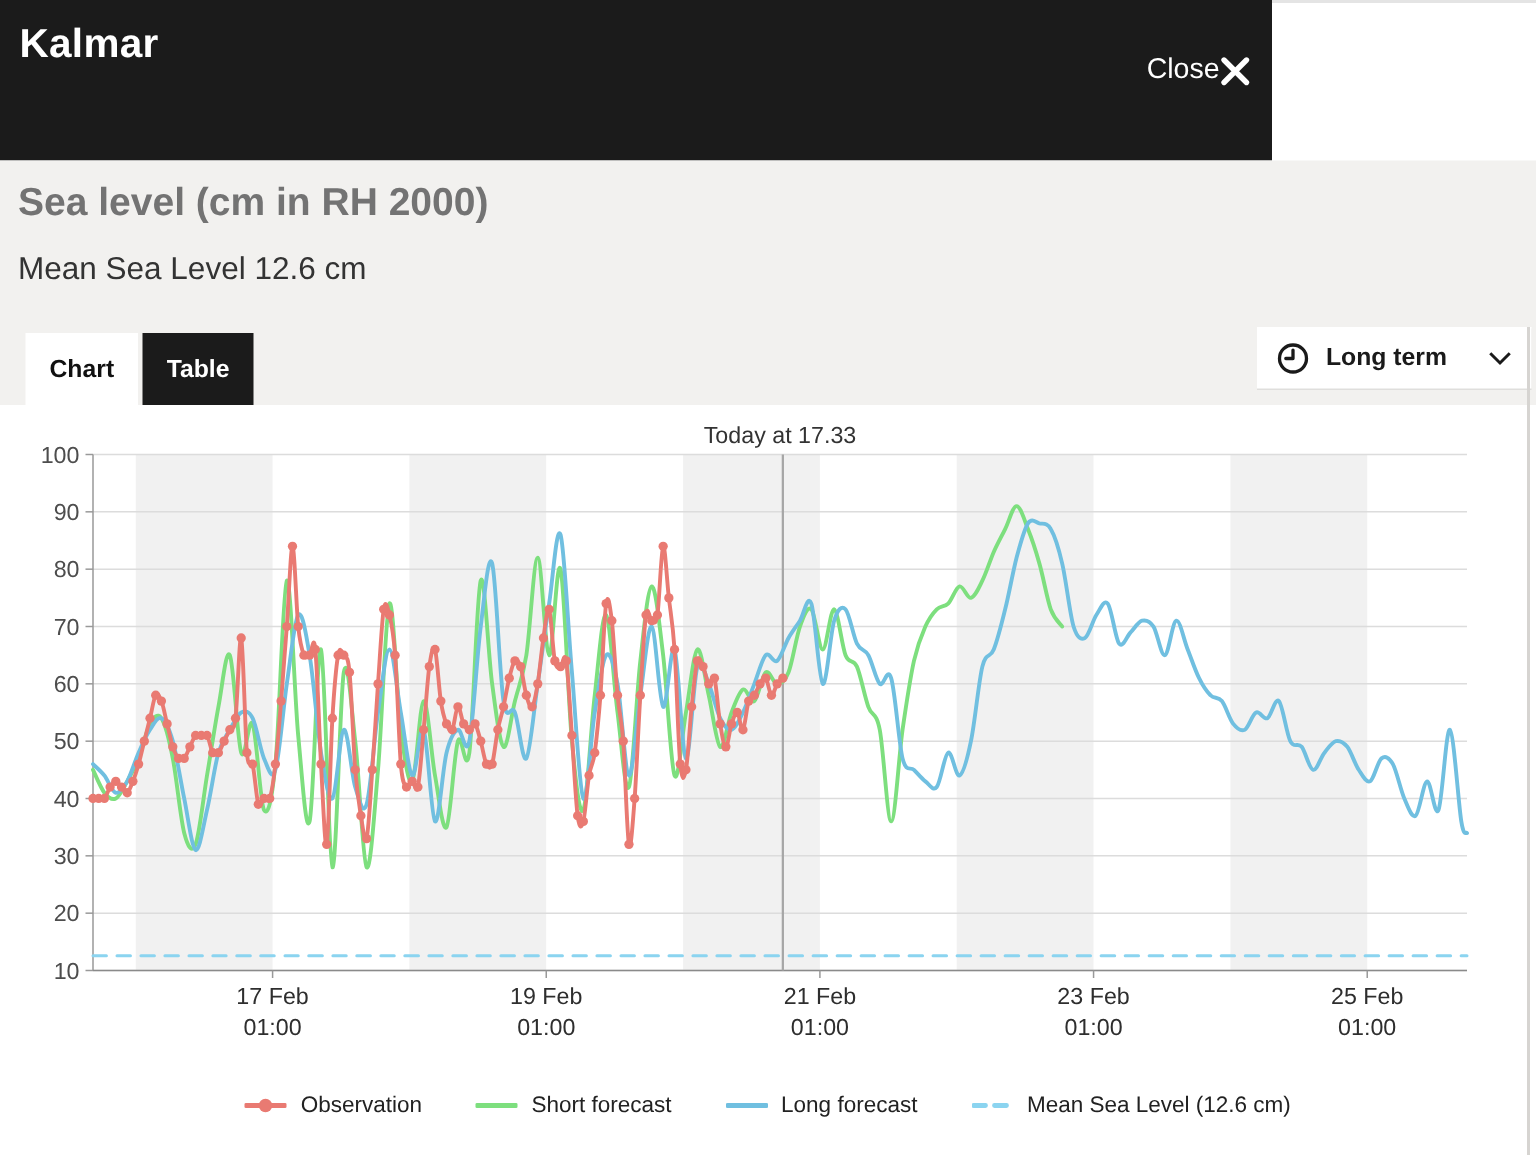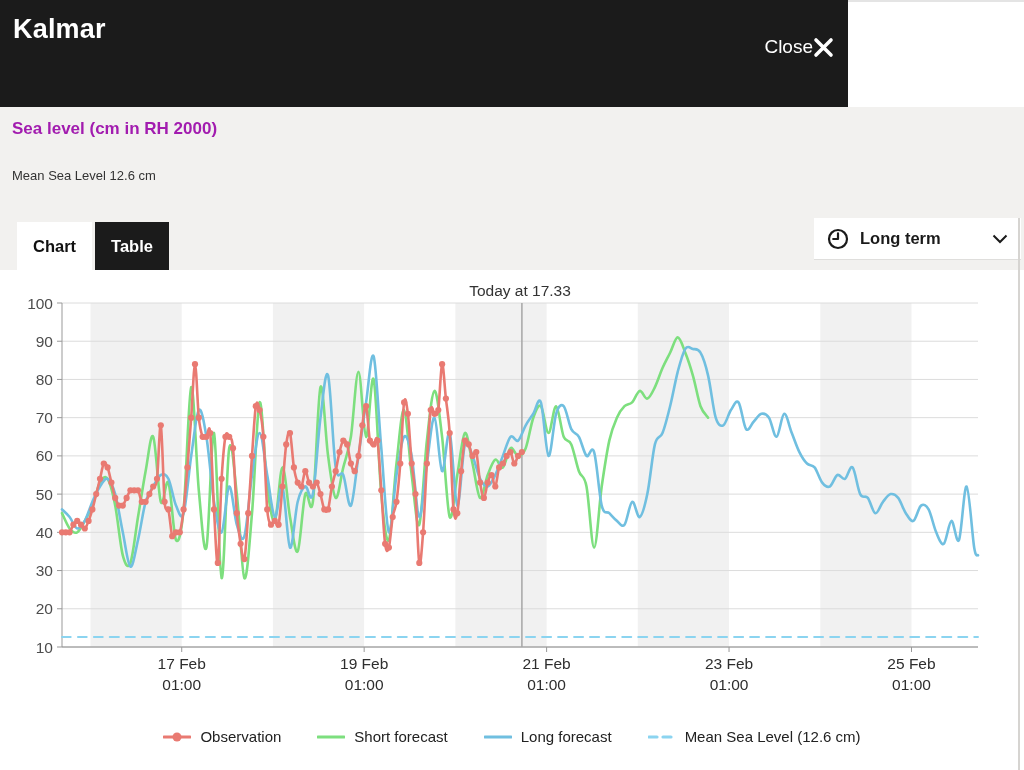--- a/index.html
+++ b/index.html
@@ -7,30 +7,30 @@
        font-family:"Liberation Sans","DejaVu Sans",sans-serif;-webkit-font-smoothing:antialiased;}
   
   .header{position:absolute;left:0;top:0;width:848px;height:107px;background:#1b1b1b;color:#fff;}
   .top-strip{position:absolute;left:0;top:0;width:1024px;height:2px;background:#e4e4e4;}
   .station-title{position:absolute;left:13px;top:14px;font-size:27px;font-weight:700;letter-spacing:.2px;}
   .station-sub{position:absolute;left:13px;top:63px;font-size:17px;font-weight:400;}
   .close-btn{position:absolute;right:14px;top:36px;display:flex;align-items:center;
              background:none;border:none;color:#fff;font-family:inherit;font-size:19px;cursor:pointer;padding:0;}
   
   .section{position:absolute;left:0;top:107px;width:1024px;height:163px;background:#f2f1ef;}
-  .page-title{position:absolute;left:12px;top:12px;font-size:17px;font-weight:700;color:#a21caf;margin:0;}
-  .mean-text{position:absolute;left:12px;top:61px;font-size:13px;color:#333;}
+  .page-title{position:absolute;left:12px;top:12px;font-size:26px;font-weight:700;color:#737373;margin:0;}
+  .mean-text{position:absolute;left:12px;top:61px;font-size:21px;color:#333;}
   .fav-btn{position:absolute;right:2px;top:38px;display:flex;align-items:center;gap:9px;background:none;border:none;
            font-family:inherit;font-size:16px;font-weight:700;color:#1a1a1a;cursor:pointer;padding:0;}
   
   .tabs{position:absolute;left:17px;bottom:0;display:flex;}
   .tab{height:48px;line-height:48px;padding:0 16px;font-size:16.5px;font-weight:700;cursor:pointer;}
   .tab.active{background:#ffffff;color:#111;}
   .tab.inactive{background:#1b1b1b;color:#fff;margin-left:3px;text-align:right;}
-  .dropdown{position:absolute;right:3px;top:111px;width:207px;height:41px;background:#fff;border:none;
+  .dropdown{position:absolute;right:3px;top:111px;width:183px;height:41px;background:#fff;border:none;
             display:flex;align-items:center;gap:11px;padding:0 13px;font-family:inherit;font-size:16.5px;
             font-weight:700;color:#1a1a1a;cursor:pointer;box-shadow:0 1px 0 rgba(0,0,0,.08);}
   .dropdown .lbl{flex:1;text-align:left;}
   
   .chart-card{position:absolute;left:0;top:270px;width:1024px;height:500px;background:#fff;}
   .chart-title{position:absolute;left:16px;top:12px;width:1008px;text-align:center;font-size:15.5px;color:#333;}
   #chart{position:absolute;left:0;top:8px;}
   .legend{position:absolute;left:0;top:458px;width:1024px;display:flex;justify-content:center;
           align-items:center;gap:36px;font-size:15px;color:#222;}
   .legend-item{display:flex;align-items:center;gap:9px;cursor:pointer;}

